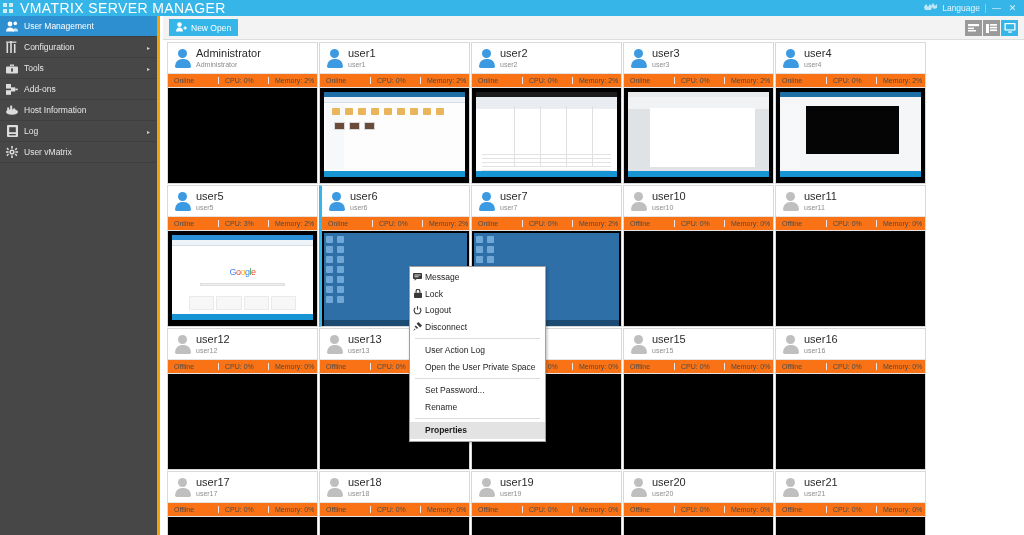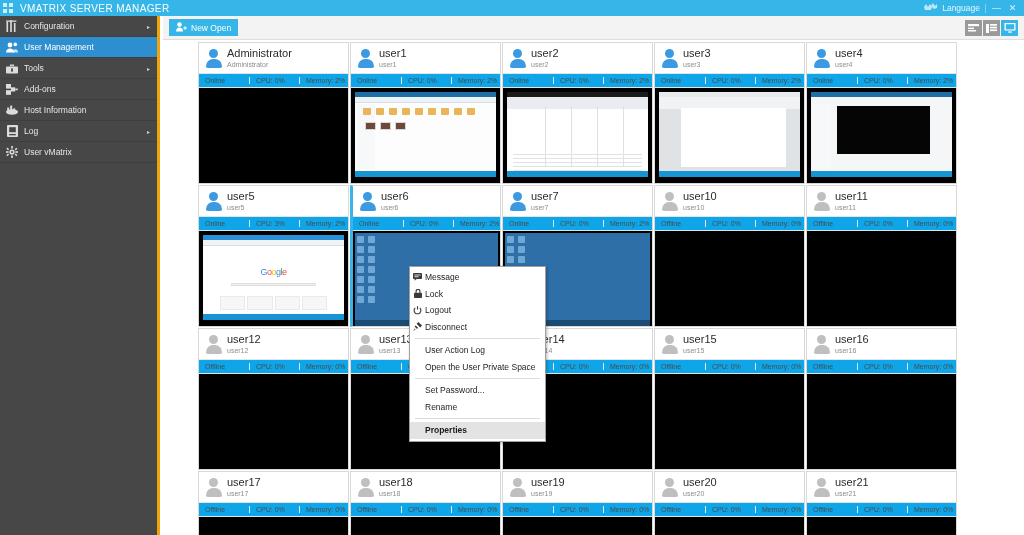--- a/index.html
+++ b/index.html
@@ -16,21 +16,21 @@
     width: 1024px; height: 16px;
     background: #36b6e8;
     display: flex; align-items: center;
   }
   #titlebar-logo {
     width: 16px; height: 16px;
     display: flex; align-items: center; justify-content: center;
     color: #ffffff; font-size: 9px; opacity: .85;
   }
   #titlebar-title {
-    color: #ffffff; font-size: 10px; letter-spacing: .4px;
+    color: #ffffff; font-size: 14px; letter-spacing: .4px;
     margin-left: 4px; font-weight: normal;
   }
   #titlebar-right {
     margin-left: auto; display: flex; align-items: center;
     gap: 5px; padding-right: 6px;
   }
   .tb-globe { font-size: 9px; color: #cdeefb; }
   #tb-language { font-size: 8.5px; color: #e6f6fd; }
   .tb-divider { width: 1px; height: 9px; background: #7fd0ef; }
   .tb-btn {
@@ -95,26 +95,25 @@
     background: #ffffff; overflow: hidden;
   }
   #grid {
     display: grid;
     grid-template-columns: repeat(5, 151px);
     gap: 1px 1px;
     padding: 2px 0 0 4px;
   }
   .card {
     width: 151px; height: 142px;
-    background: #0ea5e9;
+    background: #f97316;
     border: 1px solid #d9d9d9;
     position: relative;
     overflow: hidden;
     cursor: default;
-    margin-left: 31px;
   }
   .card.selected { border-left: 3px solid #36b6e8; }
   .card-head {
     height: 30px; display: flex; align-items: center;
     padding-left: 6px; gap: 5px;
     background: #ffffff;
   }
   .avatar {
     width: 17px; height: 18px; position: relative; flex: 0 0 17px;
   }
@@ -222,46 +221,46 @@
     </span>
     <span id="tb-language">Language</span>
     <span class="tb-divider"></span>
     <span class="tb-btn">—</span>
     <span class="tb-btn">✕</span>
   </div>
 </div>
 
 <nav id="sidebar">
   <div id="sidebar-items">
+      <div class="side-item active">
+        <span class="side-ico">
+          <svg width="12" height="11" viewBox="0 0 12 11">
+            <g fill="currentColor">
+              <circle cx="4" cy="3" r="2.4"></circle>
+              <path d="M0 10.6 C0 7.8 1.8 6.4 4 6.4 C6.2 6.4 8 7.8 8 10.6 Z"></path>
+              <circle cx="9.3" cy="2.4" r="1.8"></circle>
+              <path d="M6.4 10.6 C6.4 8.2 7.7 7.2 9.3 7.2 C10.9 7.2 12 8.2 12 10.6 Z" opacity=".75"></path>
+            </g>
+          </svg>
+        </span>
+        <span class="side-label">User Management</span>
+      </div>
       <div class="side-item">
         <span class="side-ico">
           <svg width="12" height="12" viewBox="0 0 12 12">
             <g fill="currentColor">
               <rect x="0.5" y="2" width="1.6" height="10"></rect>
               <rect x="4.2" y="0" width="1.6" height="12"></rect>
               <rect x="7.9" y="3" width="1.6" height="9"></rect>
               <rect x="0" y="0.5" width="10.4" height="1.3"></rect>
             </g>
           </svg>
         </span>
         <span class="side-label">Configuration</span>
         <span class="side-chev">▸</span>
-      </div>
-      <div class="side-item active">
-        <span class="side-ico">
-          <svg width="12" height="11" viewBox="0 0 12 11">
-            <g fill="currentColor">
-              <circle cx="4" cy="3" r="2.4"></circle>
-              <path d="M0 10.6 C0 7.8 1.8 6.4 4 6.4 C6.2 6.4 8 7.8 8 10.6 Z"></path>
-              <circle cx="9.3" cy="2.4" r="1.8"></circle>
-              <path d="M6.4 10.6 C6.4 8.2 7.7 7.2 9.3 7.2 C10.9 7.2 12 8.2 12 10.6 Z" opacity=".75"></path>
-            </g>
-          </svg>
-        </span>
-        <span class="side-label">User Management</span>
       </div>
       <div class="side-item">
         <span class="side-ico">
           <svg width="12" height="11" viewBox="0 0 12 11">
             <g fill="currentColor">
               <rect x="0" y="3.4" width="12" height="7.2" rx="1"></rect>
               <path d="M4 3.2 L4 1.6 L8 1.6 L8 3.2 L6.8 3.2 L6.8 2.7 L5.2 2.7 L5.2 3.2 Z"></path>
               <rect x="5.1" y="5.4" width="1.8" height="3.2" fill="#474747"></rect>
             </g>
           </svg>

